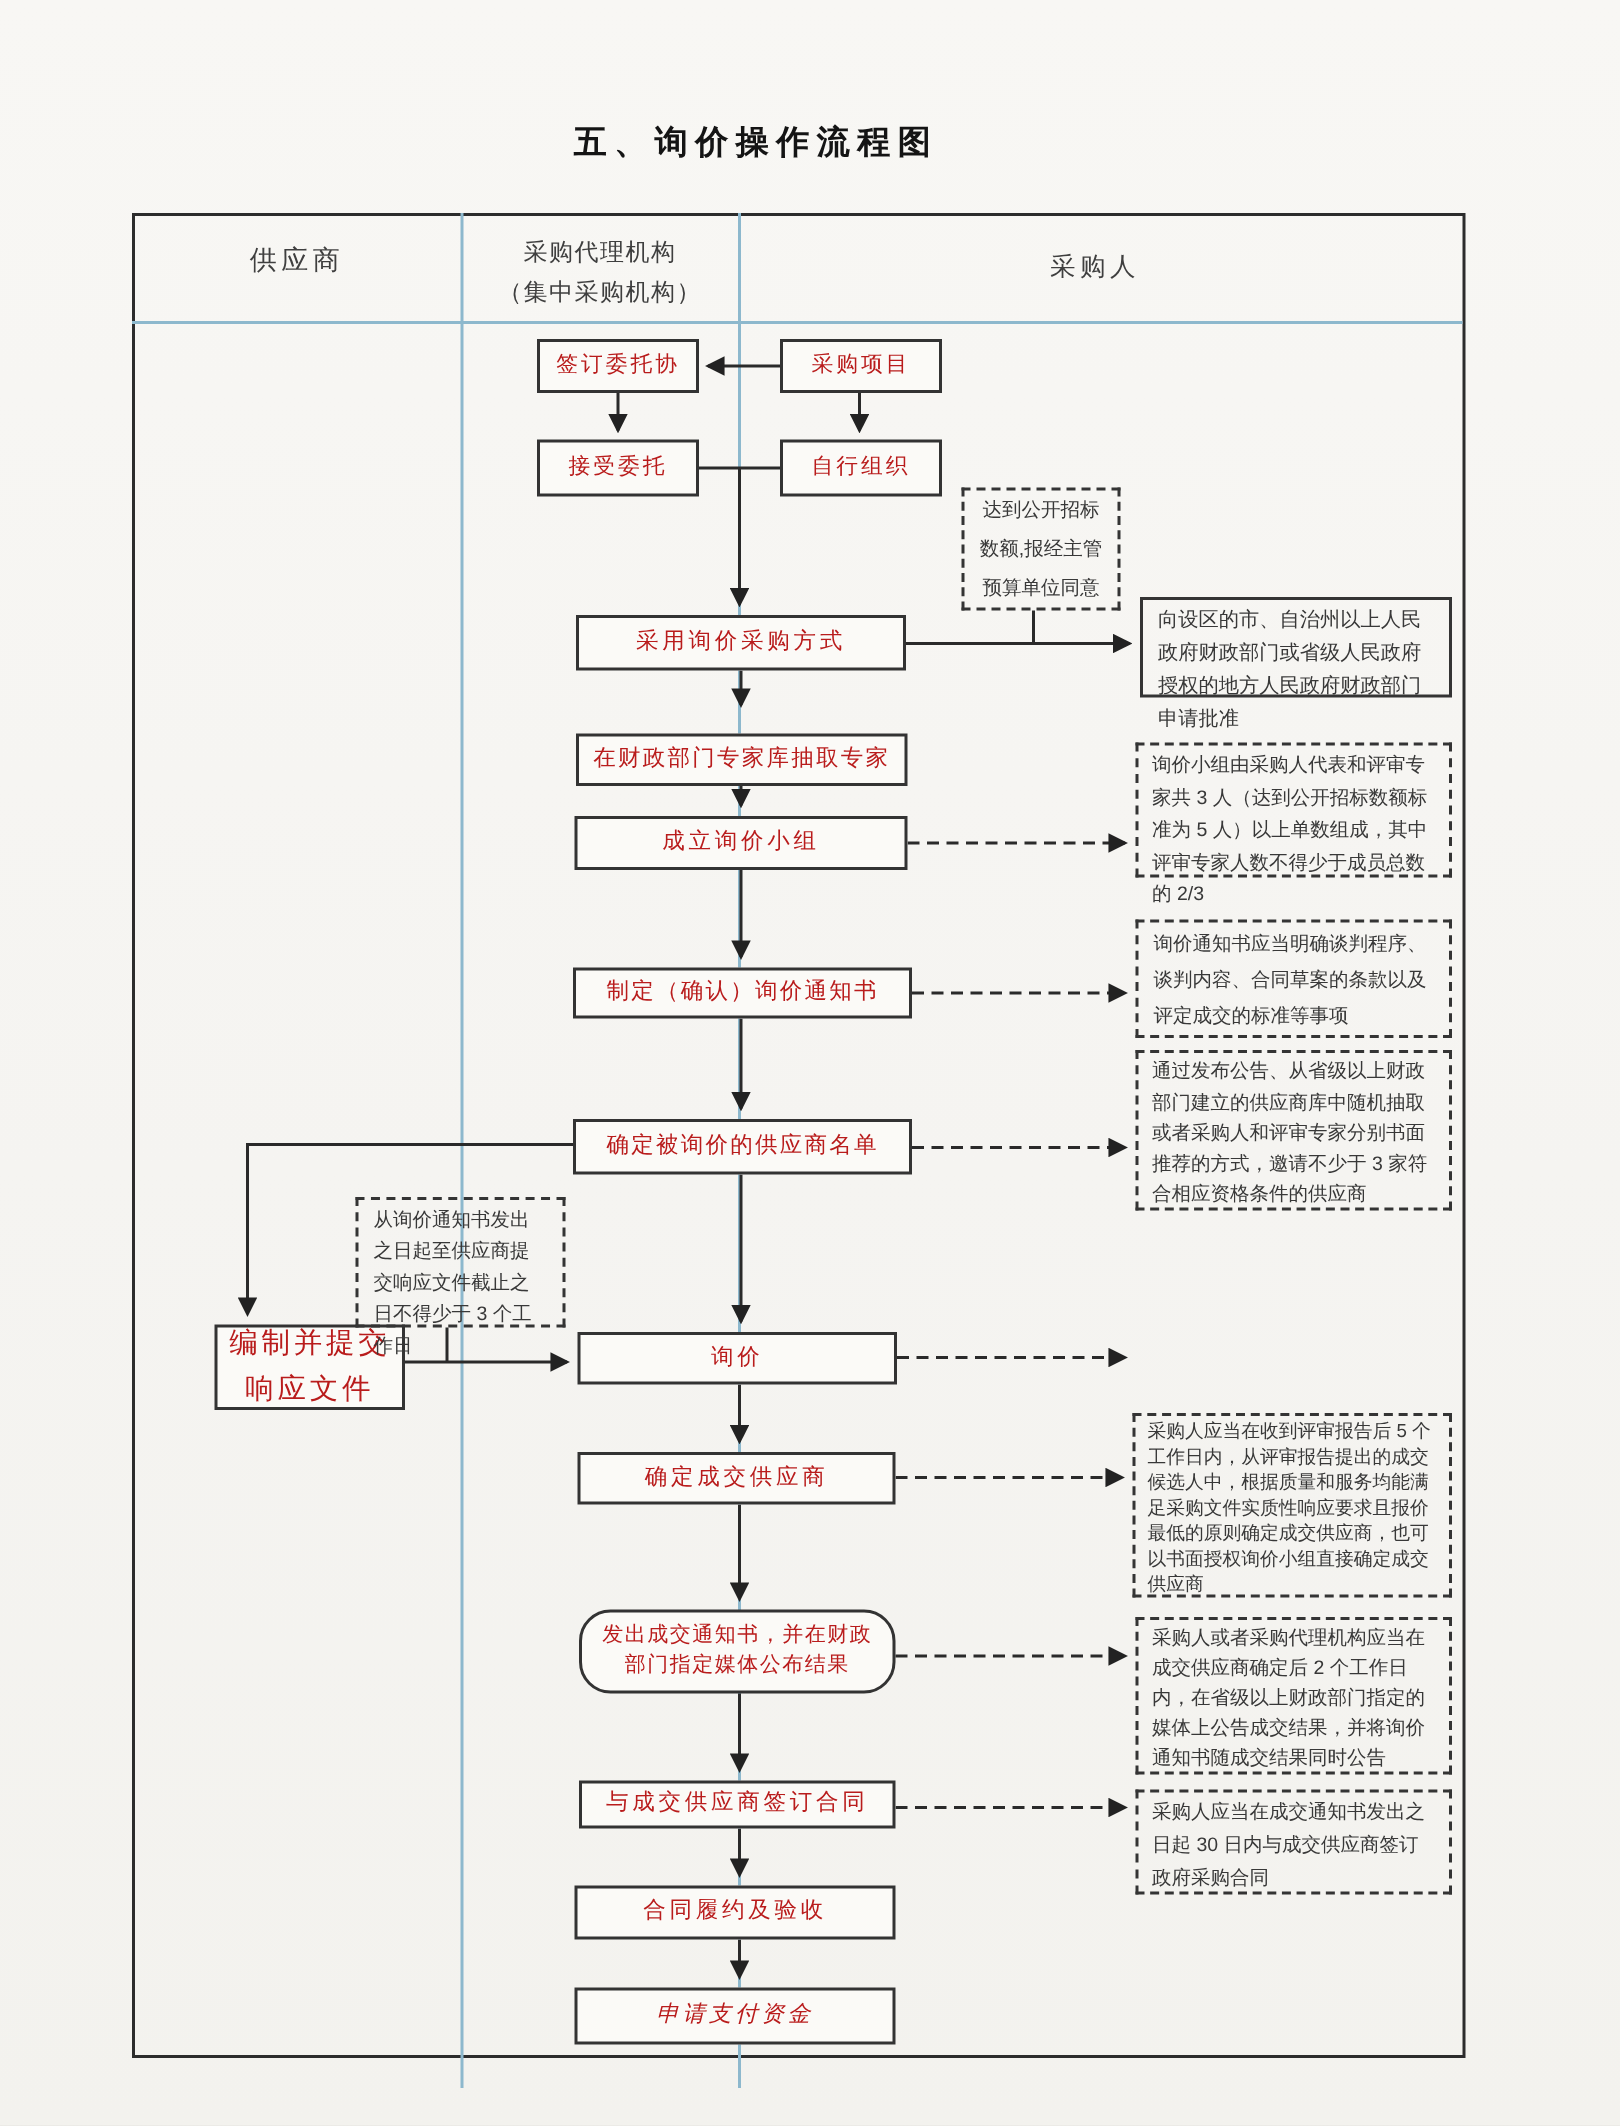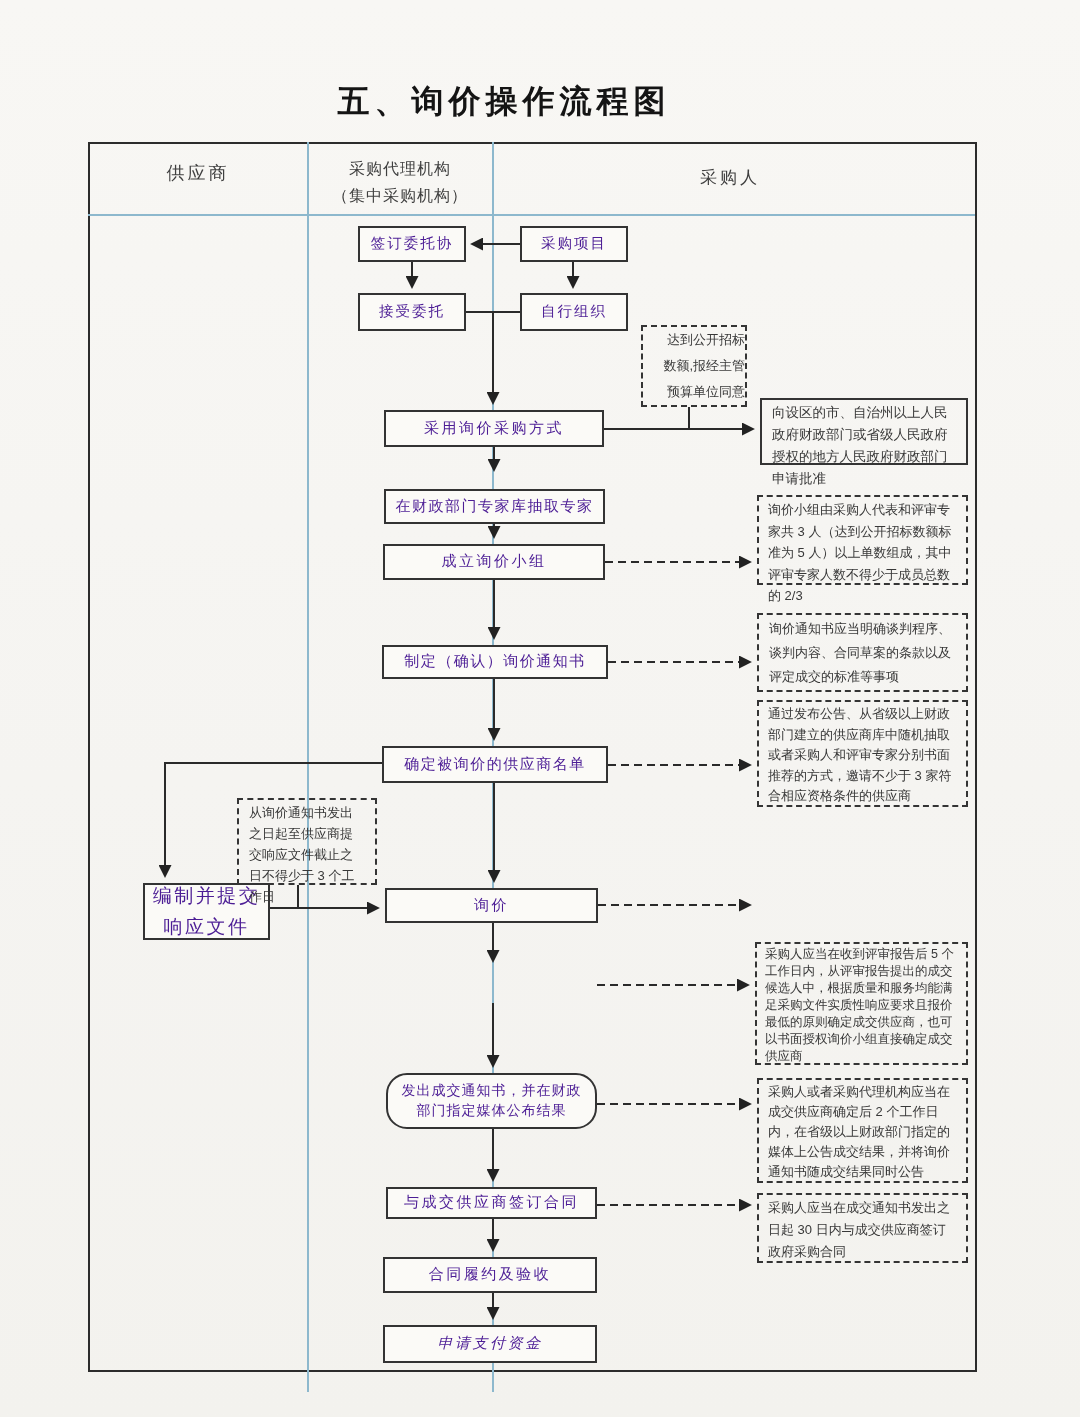--- a/index.html
+++ b/index.html
@@ -7,38 +7,38 @@
     position:relative;
     width:1080px;height:1417px;
     background:linear-gradient(180deg,#f8f7f4 0%,#f5f4f1 55%,#f3f2ee 100%);
     overflow:hidden;
     font-family:"Liberation Sans","DejaVu Sans",sans-serif;
   }
   .title{
     position:absolute;left:104px;top:80px;width:800px;
     text-align:center;
     font-family:Liberation Mono, monospace;
-    font-weight:bold;font-size:32px;letter-spacing:5px;color:#141414;
+    font-weight:bold;font-size:22px;letter-spacing:5px;color:#141414;
   }
   .frame{
     position:absolute;left:88px;top:142px;width:885px;height:1226px;
     border:2px solid #2c2c2c;background:transparent;z-index:0;
   }
   .lane-line{position:absolute;background:#8db8cd;z-index:1;}
   .lane-header{
     position:absolute;z-index:3;text-align:center;color:#3f3f3f;
     font-family:"Liberation Serif","DejaVu Serif",serif;
     letter-spacing:3px;white-space:pre-line;
   }
   svg.connectors{position:absolute;left:0;top:0;z-index:2;}
   .box{
     position:absolute;z-index:3;box-sizing:border-box;
     border:2px solid #333;background:#fbfaf7;
     display:flex;align-items:center;justify-content:center;
-    text-align:center;color:#4c1d95;
+    text-align:center;color:#b91c1c;
     font-family:"Liberation Serif","DejaVu Serif",serif;
     font-size:15px;letter-spacing:2.5px;line-height:1.45;
   }
   .box.small{font-size:14.5px;letter-spacing:2px;}
   .box.two-line{white-space:pre-line;font-size:19px;line-height:1.6;margin-left:43px;}
   .box.wrap{font-size:14px;letter-spacing:1px;padding:2px 8px;}
   .note{
     position:absolute;z-index:3;box-sizing:border-box;
     border:2px dashed #343434;background:transparent;
     color:#383838;text-align:left;
@@ -108,26 +108,27 @@
   <div class="box small" style="left:358px;top:293px;width:108px;height:38px;">接受委托</div>
   <div class="box small" style="left:520px;top:293px;width:108px;height:38px;">自行组织</div>
   <div class="box" style="left:384px;top:410px;width:220px;height:37px;">采用询价采购方式</div>
   <div class="box" style="left:384px;top:477px;width:221px;height:35px;letter-spacing:1.5px;margin-top:12px;">在财政部门专家库抽取专家</div>
   <div class="box" style="left:383px;top:544px;width:222px;height:36px;">成立询价小组</div>
   <div class="box" style="left:382px;top:645px;width:226px;height:34px;letter-spacing:1.5px;">制定（确认）询价通知书</div>
   <div class="box" style="left:382px;top:746px;width:226px;height:37px;letter-spacing:1.5px;">确定被询价的供应商名单</div>
   <div class="box two-line" style="left:100px;top:883px;width:127px;height:57px;">编制并提交
 响应文件</div>
   <div class="box" style="left:385px;top:888px;width:213px;height:35px;">询价</div>
+  <div class="box" style="left:385px;top:968px;width:212px;height:35px;">确定成交供应商</div>
   <div class="box wrap" style="left:386px;top:1073px;width:211px;height:56px;border-radius:21px;">发出成交通知书，并在财政部门指定媒体公布结果</div>
   <div class="box" style="left:386px;top:1187px;width:211px;height:32px;">与成交供应商签订合同</div>
   <div class="box" style="left:383px;top:1257px;width:214px;height:36px;">合同履约及验收</div>
   <div class="box" style="left:383px;top:1325px;width:214px;height:38px;font-style:italic;">申请支付资金</div>
 
-  <div class="note" style="left:641px;top:325px;width:106px;height:82px;font-size:13px;line-height:26px;text-align:right;white-space:pre-line;">达到公开招标
+  <div class="note" style="left:641px;top:325px;width:106px;height:82px;font-size:13px;line-height:26px;text-align:center;white-space:pre-line;">达到公开招标
 数额,报经主管
 预算单位同意</div>
   <div class="note solid" style="left:760px;top:398px;width:208px;height:67px;font-size:13.5px;line-height:22px;padding:2px 10px;">向设区的市、自治州以上人民政府财政部门或省级人民政府授权的地方人民政府财政部门申请批准</div>
   <div class="note" style="left:757px;top:495px;width:211px;height:90px;font-size:13px;line-height:21.5px;padding:2px 9px;">询价小组由采购人代表和评审专家共 3 人（达到公开招标数额标准为 5 人）以上单数组成，其中评审专家人数不得少于成员总数的 2/3</div>
   <div class="note" style="left:757px;top:613px;width:211px;height:79px;font-size:13px;line-height:24px;padding:2px 10px;">询价通知书应当明确谈判程序、谈判内容、合同草案的条款以及评定成交的标准等事项</div>
   <div class="note" style="left:757px;top:700px;width:211px;height:107px;font-size:13px;line-height:20.5px;padding:2px 9px;">通过发布公告、从省级以上财政部门建立的供应商库中随机抽取或者采购人和评审专家分别书面推荐的方式，邀请不少于 3 家符合相应资格条件的供应商</div>
   <div class="note" style="left:237px;top:798px;width:140px;height:87px;font-size:13px;line-height:21px;padding:2px 10px;">从询价通知书发出之日起至供应商提交响应文件截止之日不得少于 3 个工作日</div>
   <div class="note" style="left:755px;top:942px;width:213px;height:123px;font-size:12.5px;line-height:17px;padding:2px 8px;">采购人应当在收到评审报告后 5 个工作日内，从评审报告提出的成交候选人中，根据质量和服务均能满足采购文件实质性响应要求且报价最低的原则确定成交供应商，也可以书面授权询价小组直接确定成交供应商</div>
   <div class="note" style="left:757px;top:1078px;width:211px;height:105px;font-size:13px;line-height:20px;padding:2px 9px;">采购人或者采购代理机构应当在成交供应商确定后 2 个工作日内，在省级以上财政部门指定的媒体上公告成交结果，并将询价通知书随成交结果同时公告</div>
   <div class="note" style="left:757px;top:1193px;width:211px;height:70px;font-size:13px;line-height:22px;padding:2px 9px;">采购人应当在成交通知书发出之日起 30 日内与成交供应商签订政府采购合同</div>

